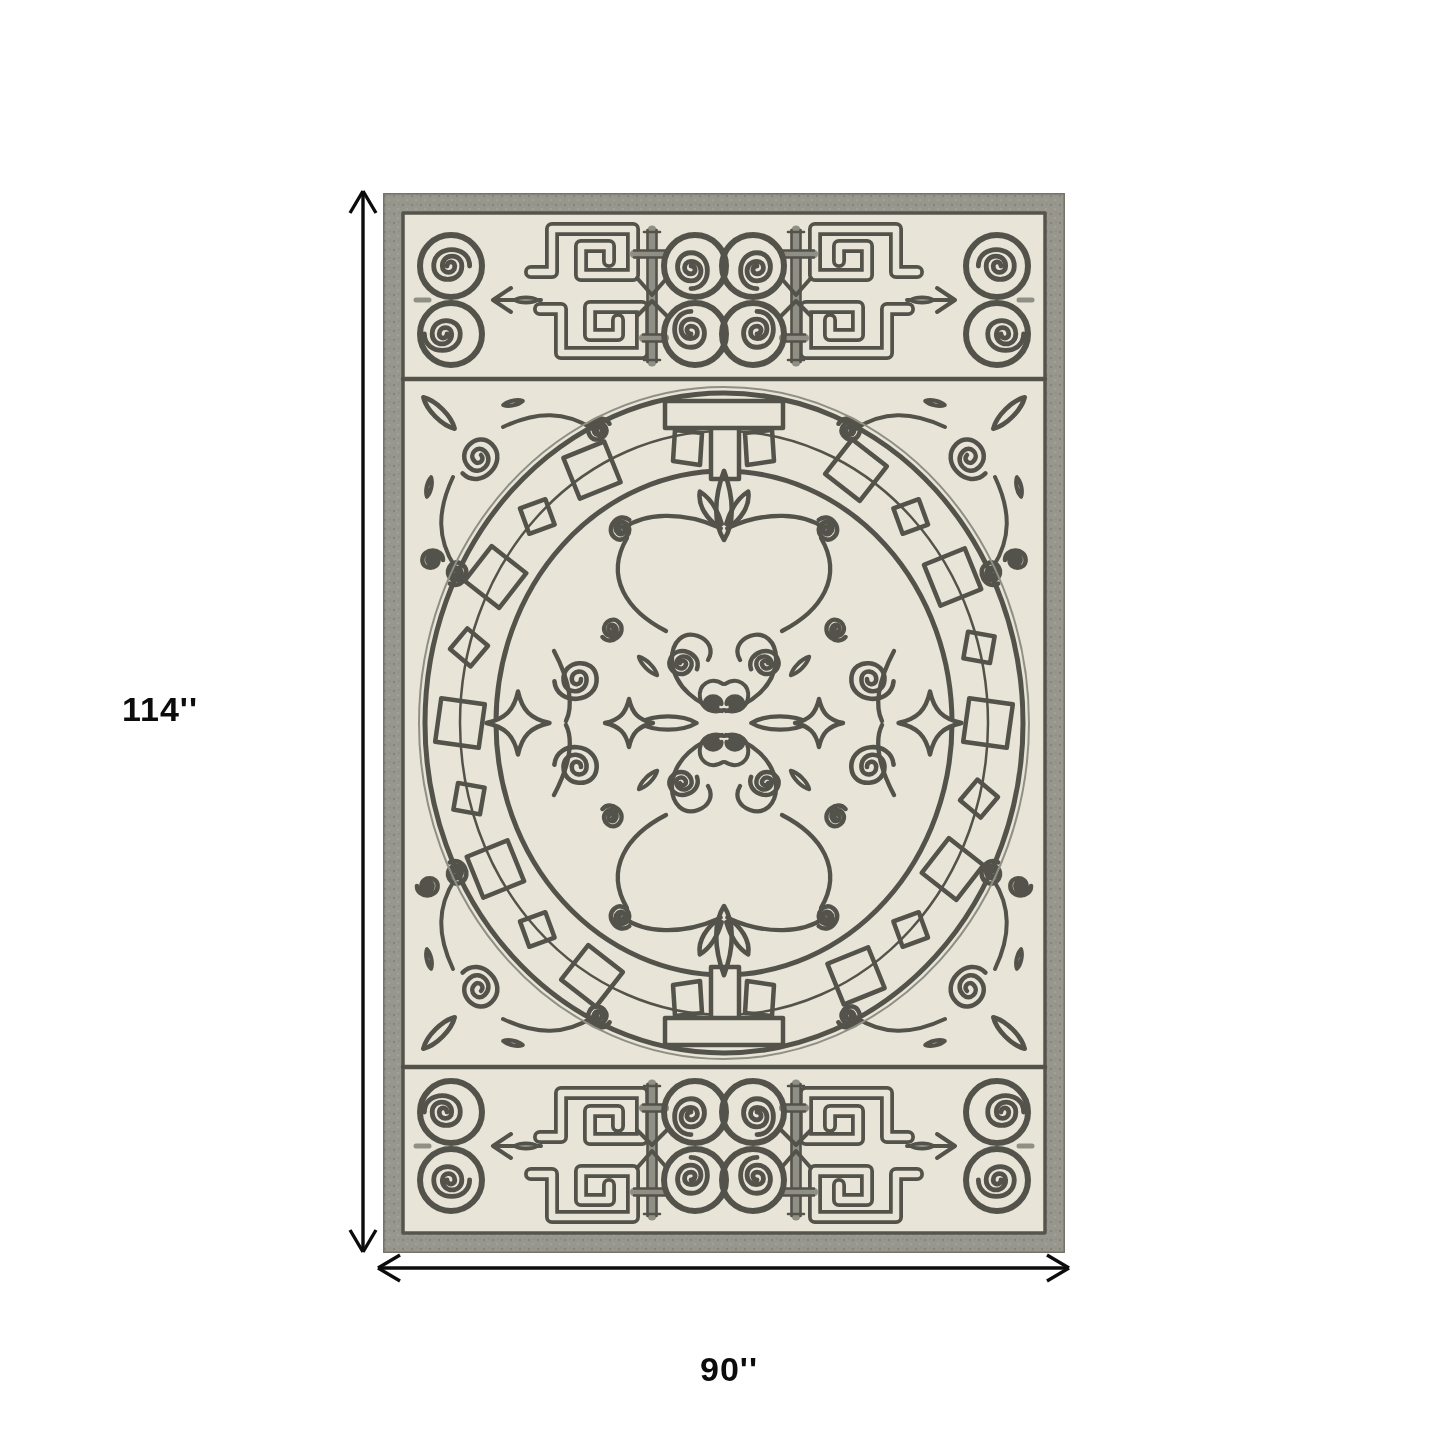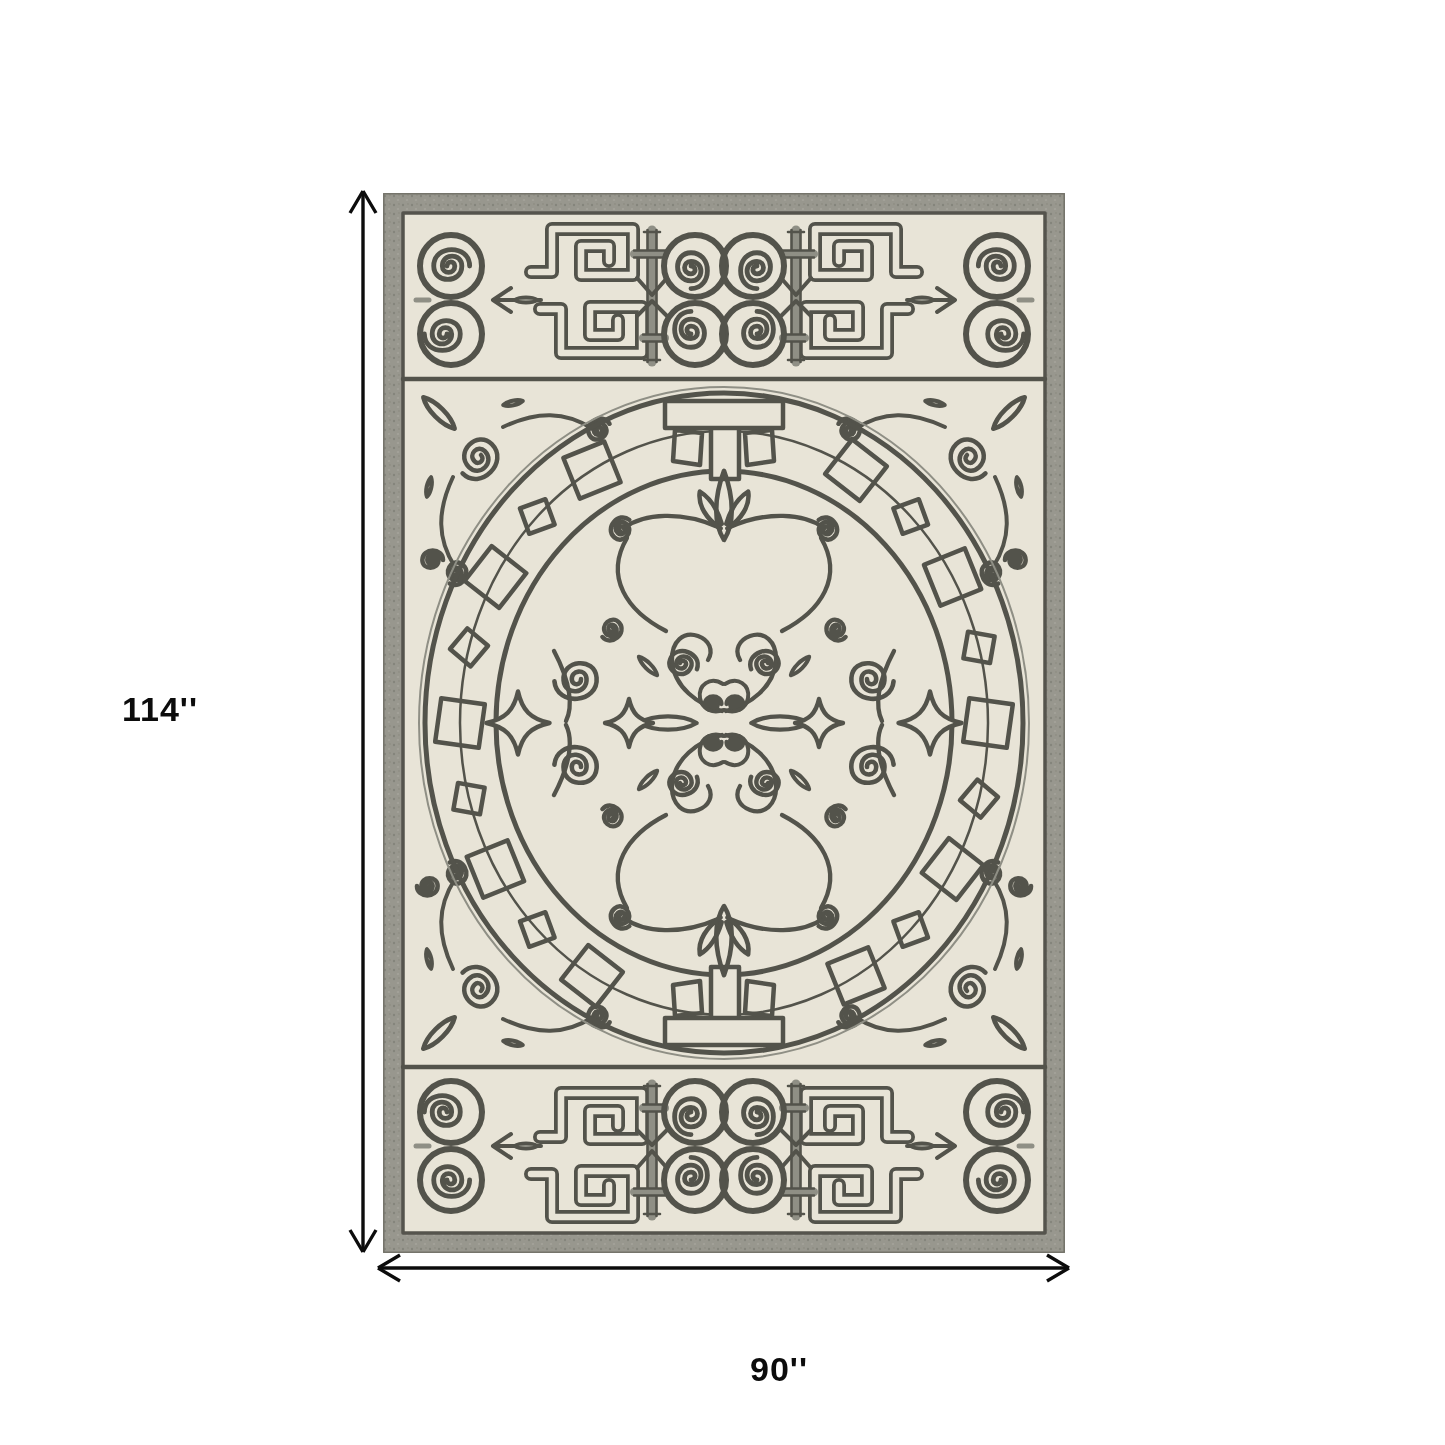--- a/index.html
+++ b/index.html
@@ -8,21 +8,21 @@
   }
   *{box-sizing:border-box}
   html,body{margin:0;padding:0;background:var(--page-bg);}
   body{font-family:"Liberation Sans","DejaVu Sans",sans-serif;}
   .stage{position:relative;width:1445px;height:1445px;background:var(--page-bg);overflow:hidden;}
   .rug-svg{position:absolute;left:383px;top:193px;width:682px;height:1060px;display:block;}
   .dim-svg{position:absolute;left:0;top:0;width:1445px;height:1445px;pointer-events:none;display:block;}
   .dim-label{position:absolute;color:var(--dim-ink);font-weight:700;font-size:34px;
              text-align:center;letter-spacing:1px;line-height:1;}
   #height-label{left:90px;top:692px;width:140px;}
-  #width-label{left:709px;top:1352px;width:140px;}
+  #width-label{left:659px;top:1352px;width:140px;}
   
   svg .ln{stroke:var(--line);fill:none}
   svg .soft{stroke:var(--line-soft);fill:none}
   svg .iv-s{stroke:var(--ivory);fill:none}
   svg .ivf{fill:var(--ivory);stroke:var(--line)}
   svg .soft-f{fill:var(--line-soft);stroke:var(--line)}
   svg use{fill:none;stroke:var(--line)}
   svg use.ivf{fill:var(--ivory)}
   svg use.soft-f{fill:var(--line-soft)}
   .rug-svg *{stroke-linecap:round;stroke-linejoin:round}

